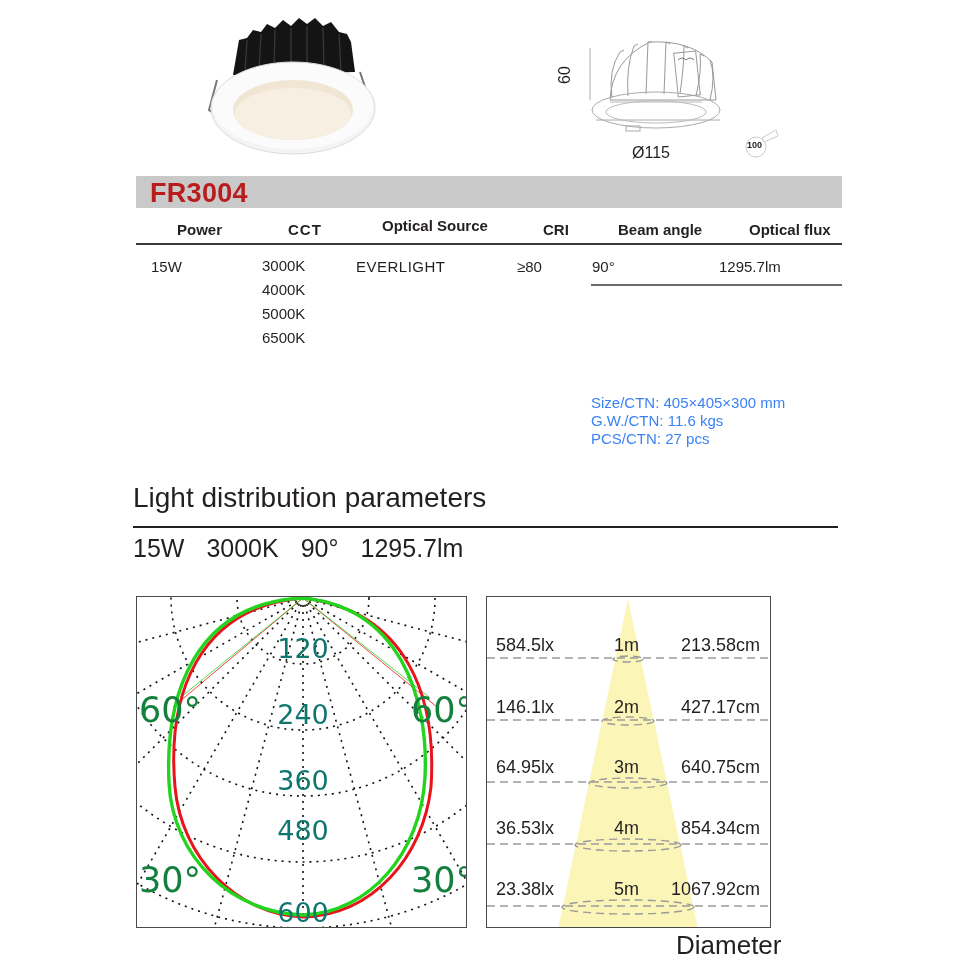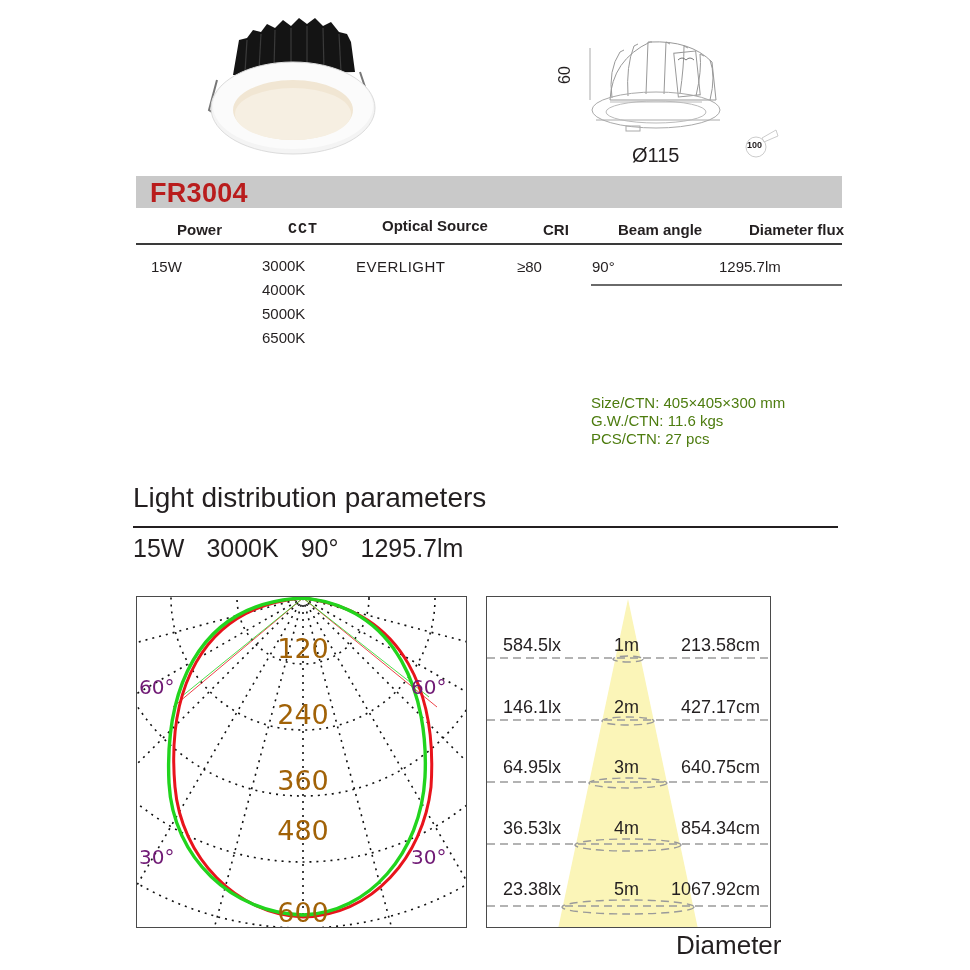--- a/index.html
+++ b/index.html
@@ -10,31 +10,31 @@
   
   #drawing{left:550px;top:30px;width:240px;height:140px;}
   
   #titlebar{left:136px;top:176px;width:706px;height:32px;background:#c9c9c9;}
   #model{left:150px;top:177px;font-size:27px;font-weight:bold;letter-spacing:0.3px;color:#b91c1c;line-height:32px;}
   .th{font-size:15px;font-weight:bold;color:#231f20;white-space:nowrap;margin-left:26px;}
   .td{font-size:15px;color:#231f20;white-space:nowrap;}
   #head-rule{left:136px;top:243px;width:706px;height:2px;background:#3a3a3a;}
   #beam-rule{left:591px;top:284px;width:251px;height:2px;background:#6a6a6a;}
   .cct{line-height:24px;}
-  .pack{font-size:15px;line-height:18px;color:#4d7c0f;}
+  .pack{font-size:15px;line-height:18px;color:#3b82f6;}
   #ld-title{left:133px;top:482px;font-size:28px;color:#231f20;}
   #ld-rule{left:133px;top:526px;width:705px;height:2px;background:#231f20;}
   #ld-sub{left:133px;top:534px;font-size:25px;color:#231f20;word-spacing:0;}
   #ld-sub span{margin-right:22px;}
   #polar{left:136px;top:596px;width:331px;height:332px;border:1.5px solid #4a4a4a;box-sizing:border-box;overflow:hidden;background:#fff;}
   #beam{left:486px;top:596px;width:285px;height:332px;border:1.5px solid #4a4a4a;box-sizing:border-box;overflow:hidden;background:#fff;}
-  .ring-label{position:absolute;font-size:27px;color:#a16207;font-family:"DejaVu Sans",sans-serif;transform:translateX(-50%);line-height:1;}
-  .ang-label{position:absolute;font-size:20px;color:#701a75;font-family:"DejaVu Sans",sans-serif;line-height:1;}
+  .ring-label{position:absolute;font-size:27px;color:#0f766e;font-family:"DejaVu Sans",sans-serif;transform:translateX(-50%);line-height:1;}
+  .ang-label{position:absolute;font-size:35px;color:#15803d;font-family:"DejaVu Sans",sans-serif;line-height:1;margin-top:16px;}
   .brow{position:absolute;left:0;width:100%;font-size:18px;color:#231f20;}
-  .brow .lux{position:absolute;left:16px;}
+  .brow .lux{position:absolute;left:9px;}
   .brow .dist{position:absolute;left:127px;}
   .brow .dia{position:absolute;right:10px;}
   #diameter{left:676px;top:930px;font-size:26px;color:#231f20;}
 </style>
 </head>
 <body>
 
 <div id="photo" class="abs">
   <svg width="190" height="150" viewBox="0 0 190 150">
 
@@ -71,33 +71,33 @@
     <path d="M128 30 q4 -4 8 0 q4 -4 8 0" stroke="#777" fill="none" stroke-width="1"></path>
     <ellipse cx="106" cy="80" rx="64" ry="18" fill="none" stroke="#aaa" stroke-width="1"></ellipse>
     <ellipse cx="106" cy="82" rx="50" ry="11" fill="none" stroke="#bbb" stroke-width="1"></ellipse>
     <line x1="60" y1="72" x2="152" y2="72" stroke="#bbb" stroke-width="1"></line>
     <rect x="76" y="96" width="14" height="5" fill="none" stroke="#aaa" stroke-width="1"></rect>
 
     <circle cx="206" cy="117" r="10" fill="#fff" stroke="#ccc" stroke-width="1"></circle>
     <path d="M212 108 L226 100 L228 106 L214 112 Z" fill="none" stroke="#ccc" stroke-width="1"></path>
   </svg>
   <div class="abs" style="left:6px;top:36px;font-size:16px;transform:rotate(-90deg);transform-origin:center;">60</div>
-  <div class="abs" style="left:82px;top:114px;font-size:20px;">Ø115</div>
+  <div class="abs" style="left:82px;top:114px;font-size:16px;">Ø115</div>
   <div class="abs" style="left:197px;top:110px;font-size:9px;font-weight:bold;">100</div>
 </div>
 
 <div id="titlebar" class="abs"></div>
 <div id="model" class="abs">FR3004</div>
 
 <div class="abs th" style="left:151px;top:221px;">Power</div>
-<div class="abs th" style="left:262px;top:221px;letter-spacing:1px;font-family:Liberation Mono, monospace;">CCT</div>
+<div class="abs th" style="left:262px;top:221px;letter-spacing:1px;">CCT</div>
 <div class="abs th" style="left:356px;top:217px;">Optical Source</div>
 <div class="abs th" style="left:517px;top:221px;">CRI</div>
 <div class="abs th" style="left:592px;top:221px;">Beam angle</div>
-<div class="abs th" style="left:723px;top:221px;">Diameter flux</div>
+<div class="abs th" style="left:723px;top:221px;">Optical flux</div>
 <div id="head-rule" class="abs"></div>
 
 <div class="abs td" style="left:151px;top:258px;">15W</div>
 <div class="abs td cct" style="left:262px;top:254px;">
   <div>3000K</div>
   <div>4000K</div>
   <div>5000K</div>
   <div>6500K</div>
 </div>
 <div class="abs td" style="left:356px;top:258px;letter-spacing:0.5px;">EVERLIGHT</div>

